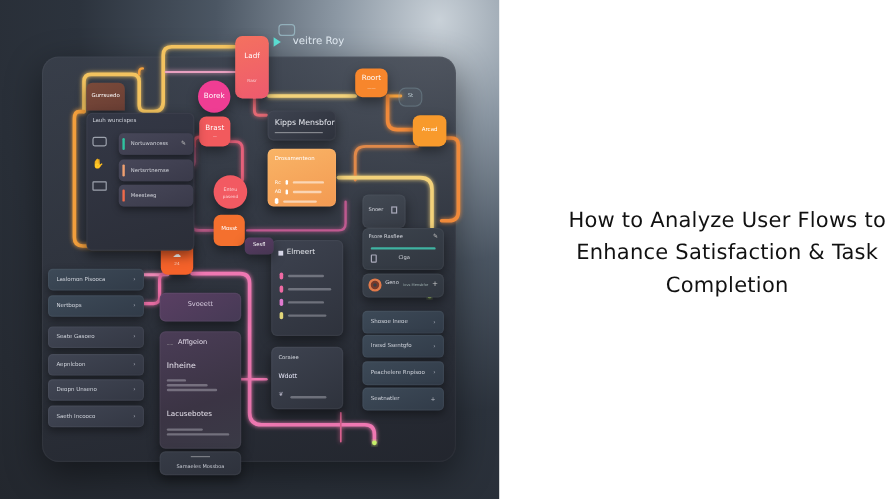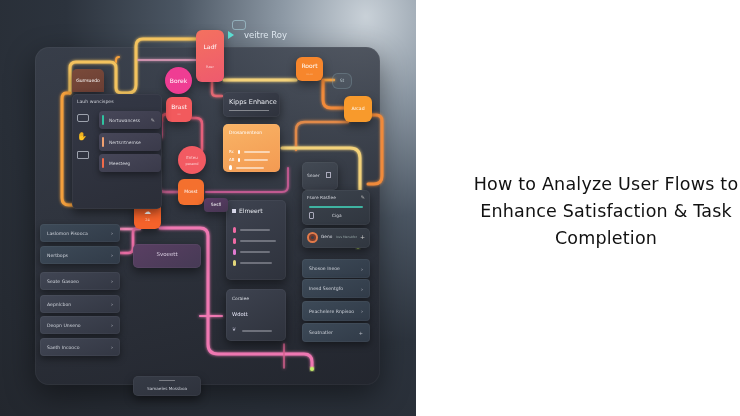--- a/index.html
+++ b/index.html
@@ -192,21 +192,21 @@
   <div class="row-item" style="left:99px;top:133px;width:62px;">
     <span class="bar" style="background:#f0a070;"></span>
     <span>Nertsrrtnemse</span>
   </div>
   <div class="row-item" style="left:99px;top:154px;width:62px;">
     <span class="bar" style="background:#ef6a4a;"></span>
     <span>Meesteeg</span>
   </div>
 
   <div class="panel" style="left:223px;top:92px;width:57px;height:25px;">
-    <div style="position:absolute;left:6px;top:6px;font-size:6.5px;color:#e6e8ee;">Kipps Enhance</div>
+    <div style="position:absolute;left:6px;top:6px;font-size:6.5px;color:#e6e8ee;">Kipps Mensbfor</div>
     <div style="position:absolute;left:6px;top:18px;width:40px;height:1px;background:rgba(255,255,255,0.4);"></div>
   </div>
 
   <div class="panel" style="left:223px;top:124px;width:57px;height:48px;background:linear-gradient(160deg,#f9b466,#f39a52);color:#fff;">
     <div style="position:absolute;left:6px;top:6px;font-size:4.5px;">Drosamenteon</div>
     <div style="position:absolute;left:6px;top:22px;width:44px;">
       <div class="dot-row" style="margin:3px 0;">
           <span style="font-size:4px;">Rc</span>
           <span class="pin" style="background:#fff;width:2px;height:4px;"></span>
           <span class="line-txt" style="width:26px;background:rgba(255,255,255,0.55);"></span>
@@ -316,20 +316,37 @@
   </div>
   <div class="pill" style="left:40px;top:338px;width:80px;height:18px;">
     <span>Saeth Incooco</span>
       <span class="chev">›</span>
   </div>
 
   <div class="panel violet" style="left:133px;top:244px;width:68px;height:24px;">
     <div style="position:absolute;left:0;right:0;top:7px;text-align:center;font-size:5.5px;color:#d8cde0;">Svoeett</div>
   </div>
 
+  <div class="panel purple" style="left:133px;top:276px;width:68px;height:98px;background:linear-gradient(160deg,#4b3d57,#3b3444 60%,#3a3a46);">
+    <div style="position:absolute;left:6px;top:7px;display:flex;gap:4px;align-items:center;">
+      <span style="font-size:4px;color:#aaa;">–·–</span>
+      <span style="font-size:5.5px;color:#e3dcea;">Afflgeion</span>
+    </div>
+    <div style="position:absolute;left:6px;top:25px;font-size:6.5px;color:#e8e4ee;">Inheine</div>
+    <div style="position:absolute;left:6px;top:38px;">
+      <div class="line-txt" style="width:16px;"></div>
+      <div class="line-txt" style="width:34px;"></div>
+      <div class="line-txt" style="width:42px;"></div>
+    </div>
+    <div style="position:absolute;left:6px;top:66px;font-size:6px;color:#e8e4ee;">Lacusebotes</div>
+    <div style="position:absolute;left:6px;top:79px;">
+      <div class="line-txt" style="width:30px;"></div>
+      <div class="line-txt" style="width:52px;"></div>
+    </div>
+  </div>
 
   <div class="panel" style="left:133px;top:376px;width:68px;height:20px;background:linear-gradient(160deg,#363b46,#2e323c);">
     <div style="position:absolute;left:26px;top:4px;width:16px;height:1px;background:rgba(255,255,255,0.35);"></div>
     <div style="position:absolute;left:0;right:0;top:10px;text-align:center;font-size:4.2px;color:#c9ccd5;">Samaeles Mossboa</div>
   </div>
 </div>
 
 <div class="title-block">
   <div class="title-text">How to Analyze User Flows to Enhance Satisfaction &amp; Task Completion</div>
 </div>

